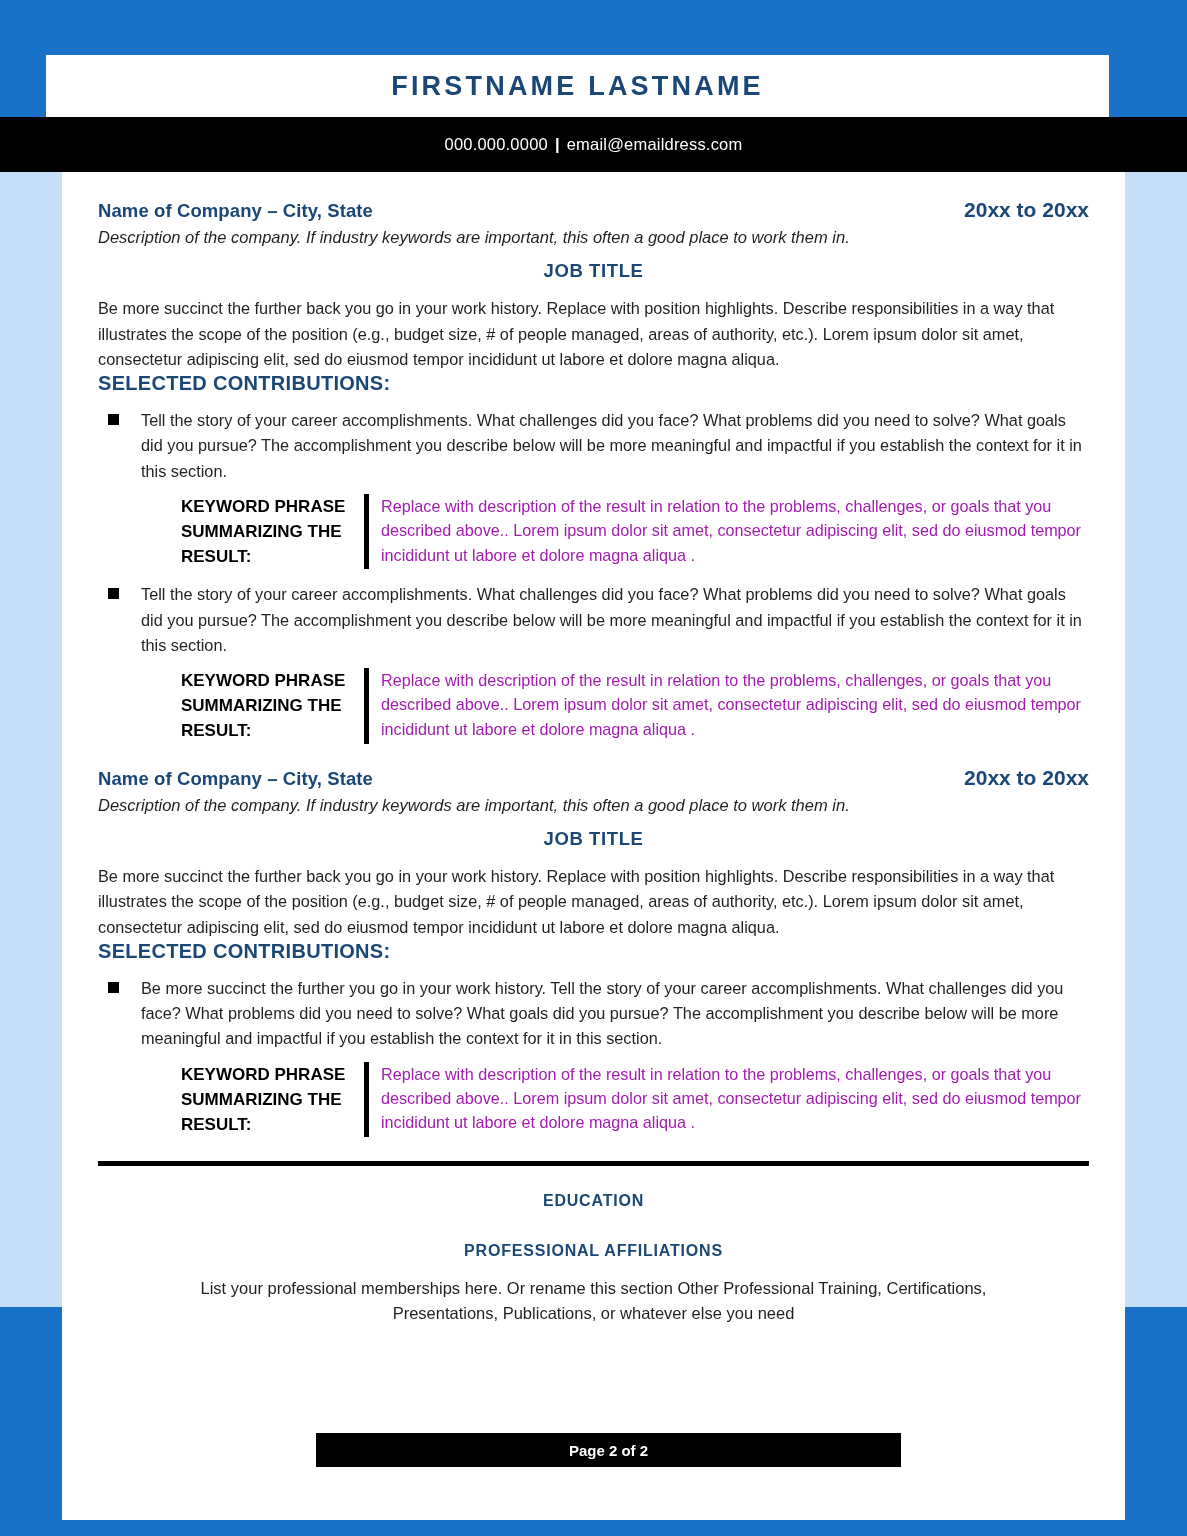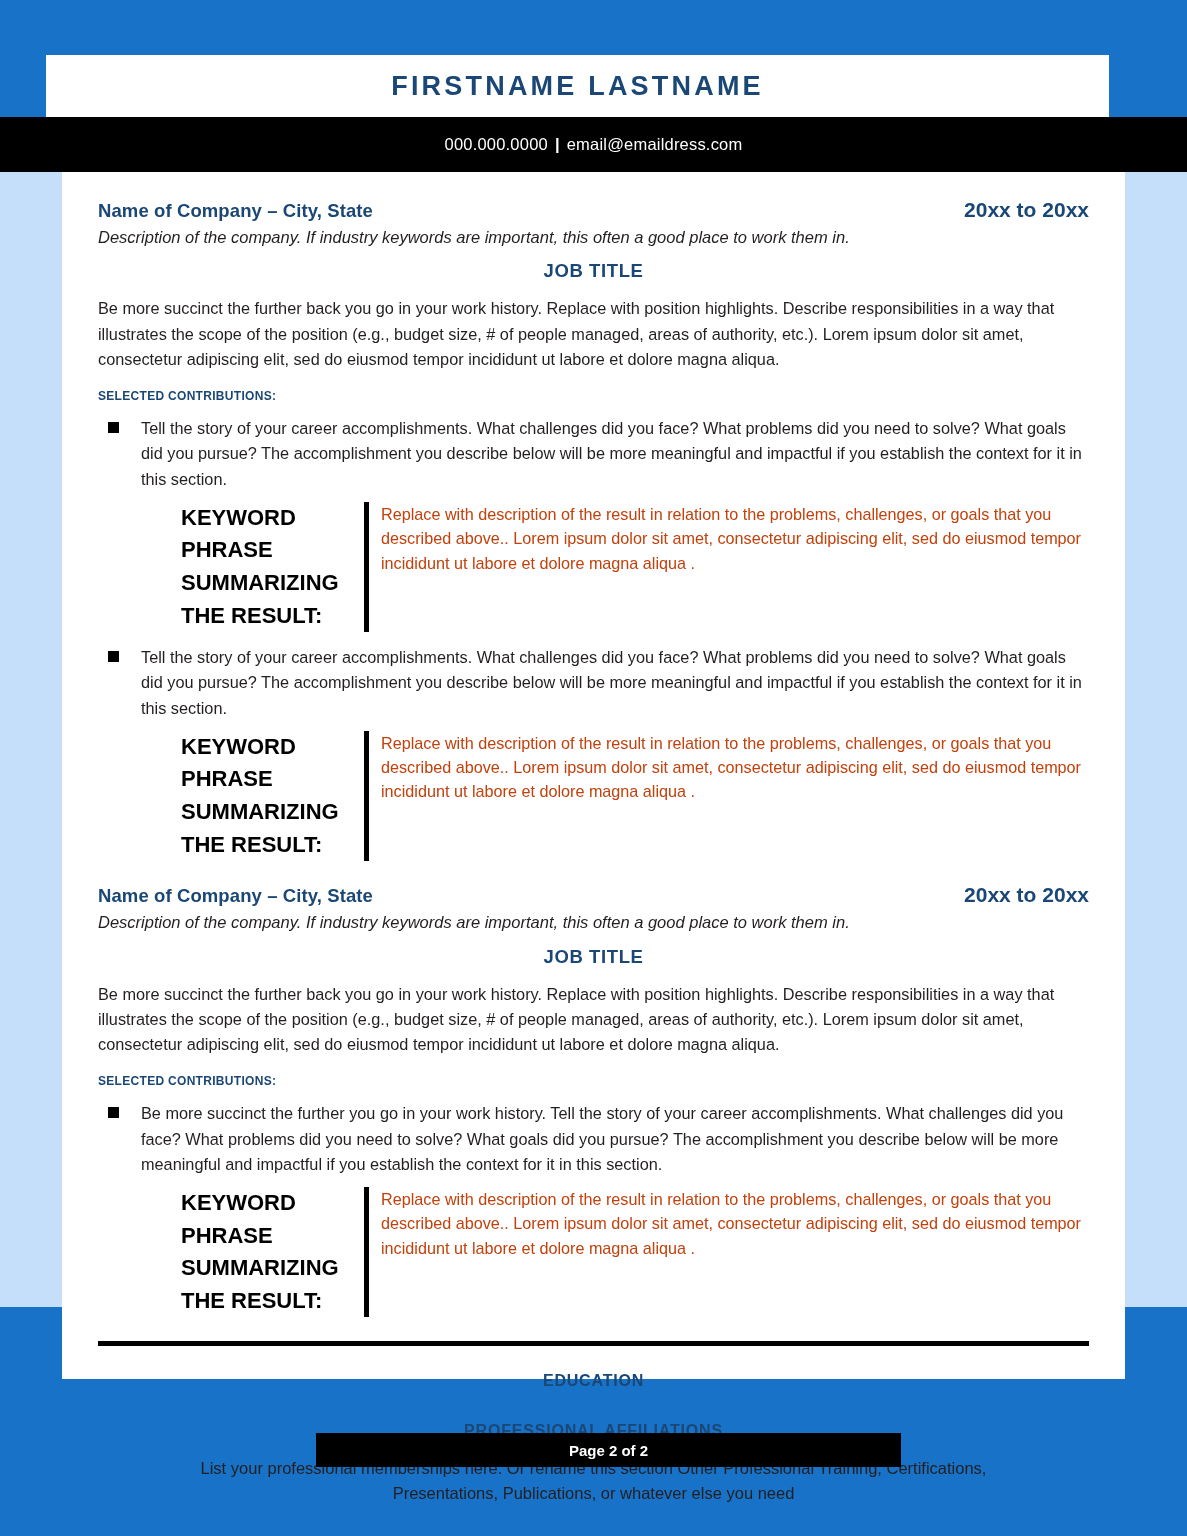--- a/index.html
+++ b/index.html
@@ -27,58 +27,58 @@
   
   .contact-bar{
     position:absolute;left:0;top:117px;width:1187px;height:55px;
     background:#000;display:flex;align-items:center;justify-content:center;
   }
   .contact-bar .ct{color:#ffffff;font-size:16.5px;letter-spacing:.2px;}
   .contact-bar .sep{font-weight:bold;padding:0 7px;}
 
   
   .sheet{
-    position:absolute;left:62px;top:172px;width:1063px;height:1207px;
+    position:absolute;left:62px;top:172px;width:1063px;height:1348px;
     background:#ffffff;
   }
   .inner{padding:26px 36px 0 36px;}
 
   
   .co-row{display:flex;justify-content:space-between;align-items:baseline;}
   .co-name{color:#1a4775;font-size:18.5px;font-weight:bold;letter-spacing:.1px;}
   .co-dates{color:#1a4775;font-size:21px;font-weight:bold;white-space:nowrap;}
   .co-desc{font-size:16.5px;font-style:italic;color:#231f20;margin-top:5px;line-height:1.3;}
   .job-title{
     text-align:center;color:#1a4775;font-size:18.5px;font-weight:bold;
     letter-spacing:.6px;margin-top:12px;
   }
   .body-para{
     font-size:16.3px;color:#231f20;line-height:1.55;margin-top:14px;
   }
   .sel-head{
-    color:#1a4775;font-size:12px;font-weight:bold;letter-spacing:.3px;margin-top:17px;
+    color:#1a4775;font-size:20px;font-weight:bold;letter-spacing:.3px;
   }
 
   
   .bullet{display:flex;margin-top:13px;}
   .bullet .sq{
     width:11px;height:11px;background:#000;flex:0 0 11px;
     margin:6px 22px 0 10px;
   }
   .bullet .btxt{font-size:16.3px;color:#231f20;line-height:1.55;flex:1;}
 
   
   .kw-block{display:flex;margin:10px 0 0 83px;}
   .kw-label{
-    width:183px;flex:0 0 183px;font-size:22px;font-weight:bold;color:#000;
+    width:183px;flex:0 0 183px;font-size:17px;font-weight:bold;color:#000;
     line-height:1.48;padding-right:10px;box-sizing:border-box;
   }
   .kw-body{
     border-left:5px solid #000;padding-left:12px;font-size:16.2px;
-    color:#c2410c;line-height:1.5;flex:1;
+    color:#a21caf;line-height:1.5;flex:1;
   }
 
   
   .rule{height:5px;background:#000;margin-top:24px;}
 
   
   .sec-head{
     text-align:center;color:#1a4775;font-size:16px;font-weight:bold;
     letter-spacing:.8px;margin-top:26px;
   }

